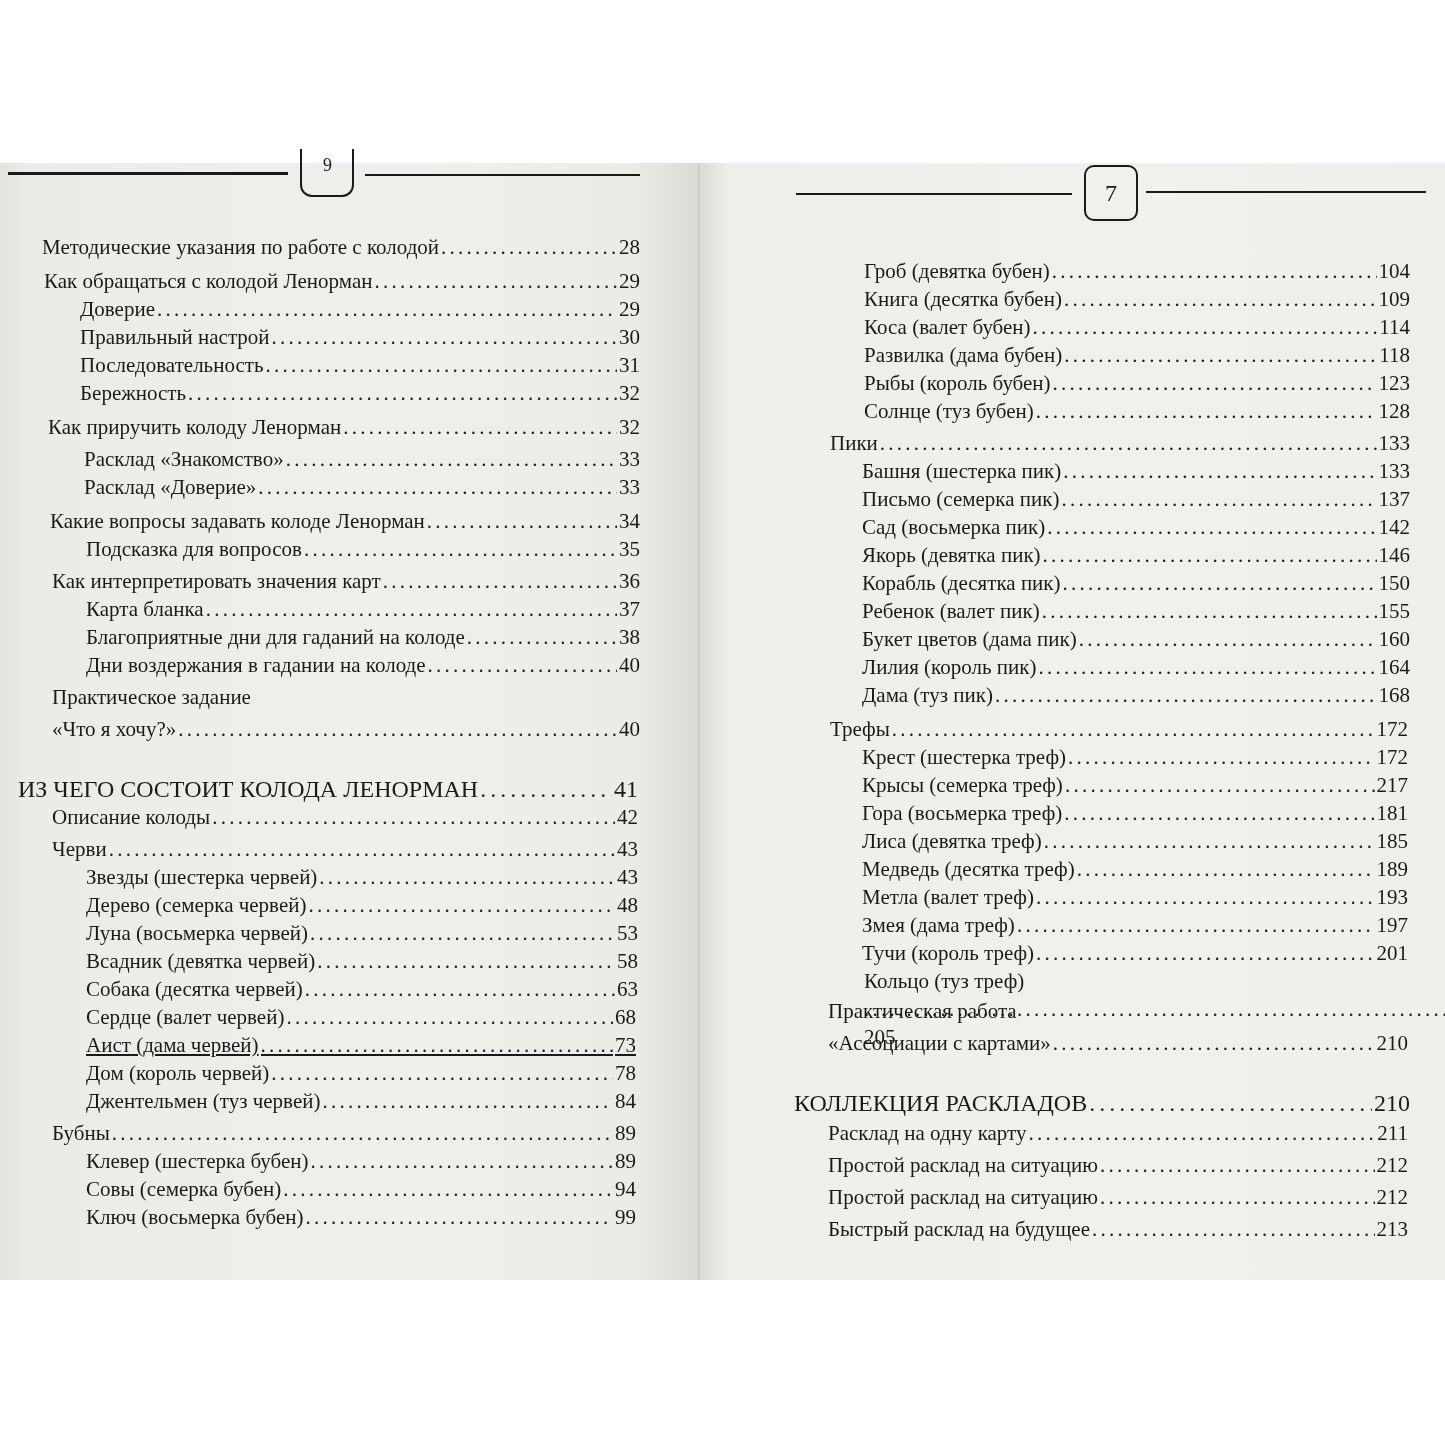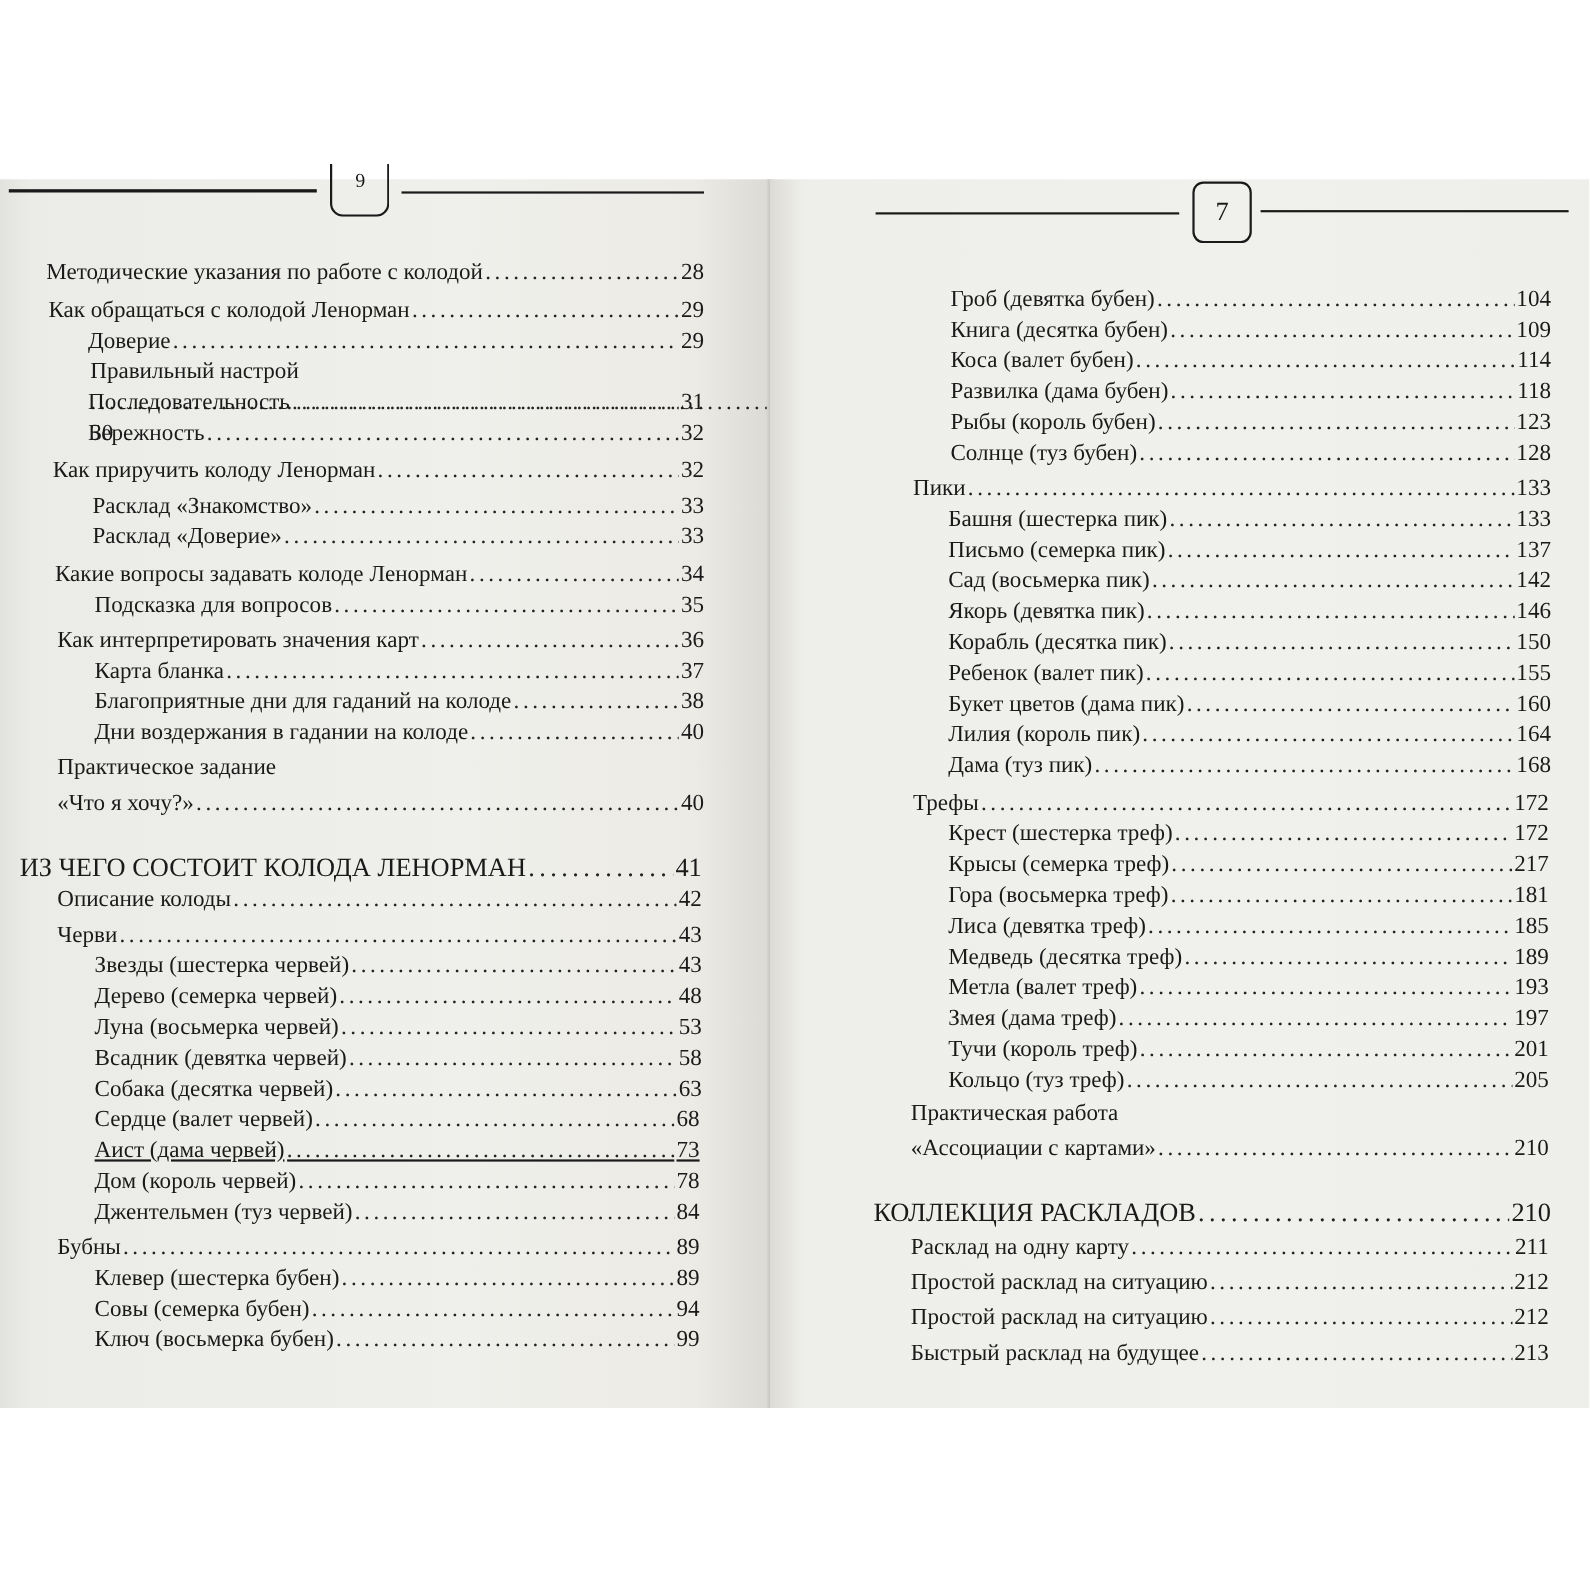--- a/index.html
+++ b/index.html
@@ -41,21 +41,21 @@
       <div class="row" style="left:44px; top:104px; width:596px;font-family:Liberation Serif, serif;">
           <span class="t">Как обращаться с колодой Ленорман</span>
           <span class="d"></span>
           <span class="p">29</span>
         </div>
       <div class="row" style="left:80px; top:132px; width:560px;">
           <span class="t">Доверие</span>
           <span class="d"></span>
           <span class="p">29</span>
         </div>
-      <div class="row" style="left:80px; top:160px; width:560px;flex-direction:column;">
+      <div class="row" style="left:80px; top:160px; width:560px;">
           <span class="t">Правильный настрой</span>
           <span class="d"></span>
           <span class="p">30</span>
         </div>
       <div class="row" style="left:80px; top:188px; width:560px;">
           <span class="t">Последовательность</span>
           <span class="d"></span>
           <span class="p">31</span>
         </div>
       <div class="row" style="left:80px; top:216px; width:560px;">
@@ -325,21 +325,21 @@
       <div class="row" style="left:162px; top:748px; width:546px;">
           <span class="t">Змея (дама треф)</span>
           <span class="d"></span>
           <span class="p">197</span>
         </div>
       <div class="row" style="left:162px; top:776px; width:546px;">
           <span class="t">Тучи (король треф)</span>
           <span class="d"></span>
           <span class="p">201</span>
         </div>
-      <div class="row" style="left:162px; top:804px; width:546px;">
+      <div class="row" style="left:162px; top:804px; width:546px;flex-direction:column;">
           <span class="t">Кольцо (туз треф)</span>
           <span class="d"></span>
           <span class="p">205</span>
         </div>
       <div class="row single" style="left:128px; top:834px; width:580px;"><span class="t">Практическая работа</span></div>
       <div class="row" style="left:128px; top:866px; width:580px;">
           <span class="t">«Ассоциации с картами»</span>
           <span class="d"></span>
           <span class="p">210</span>
         </div>

